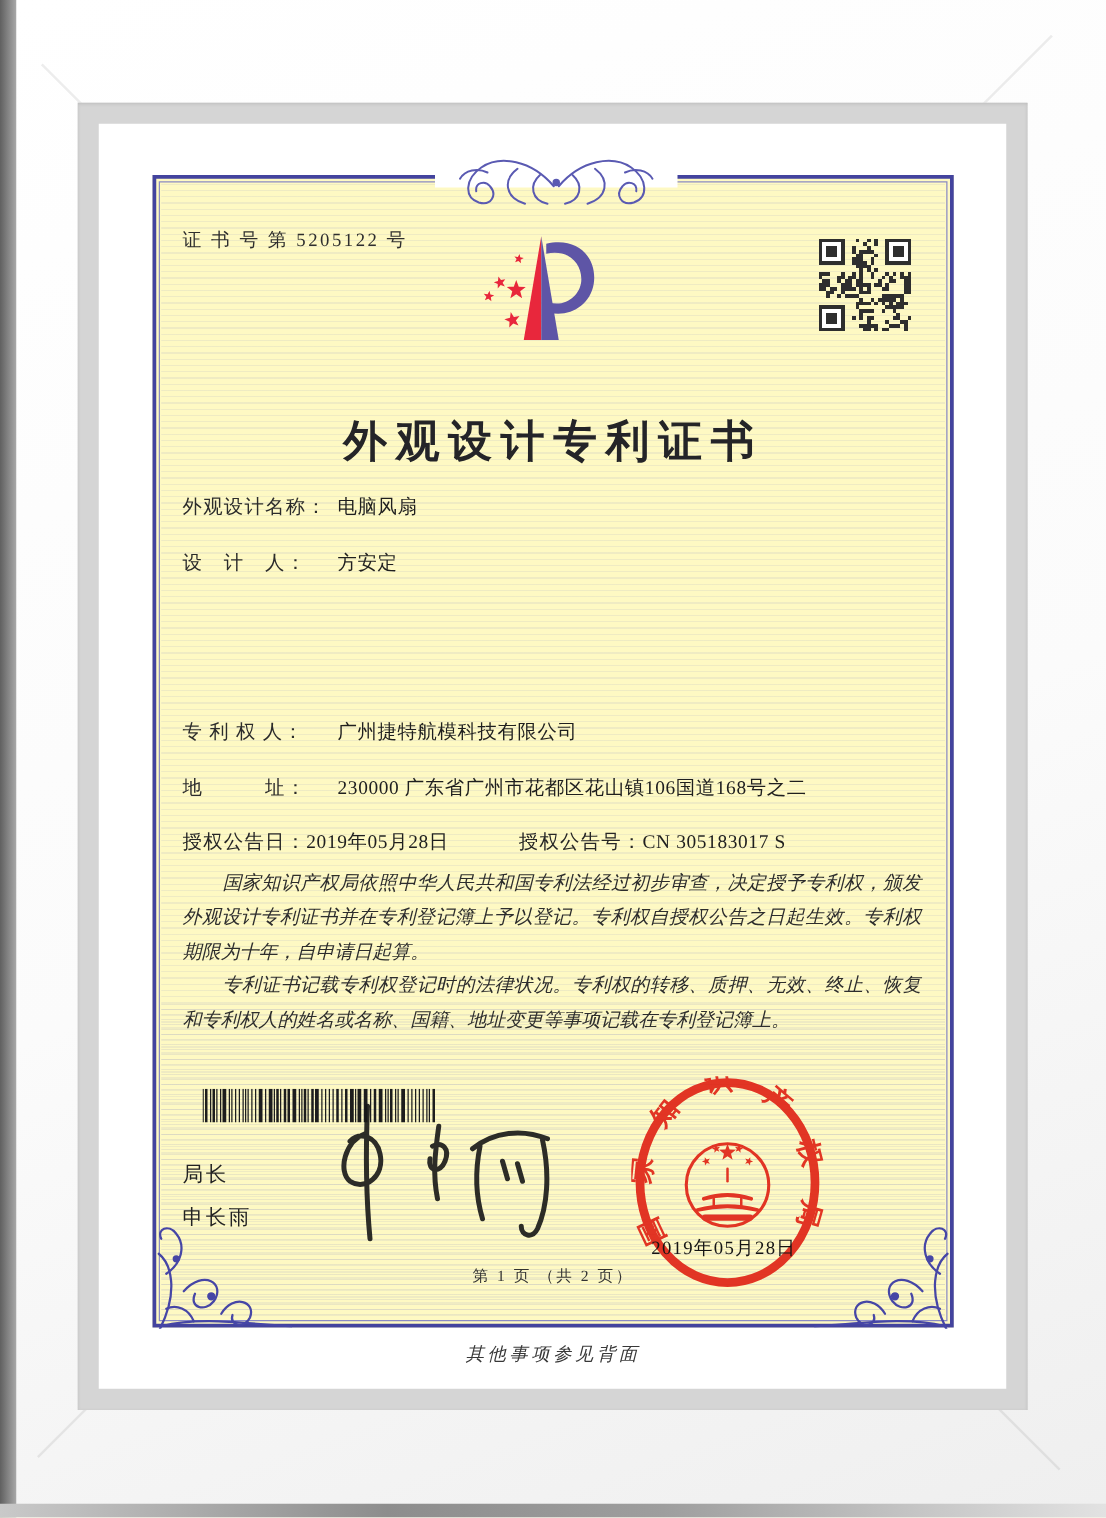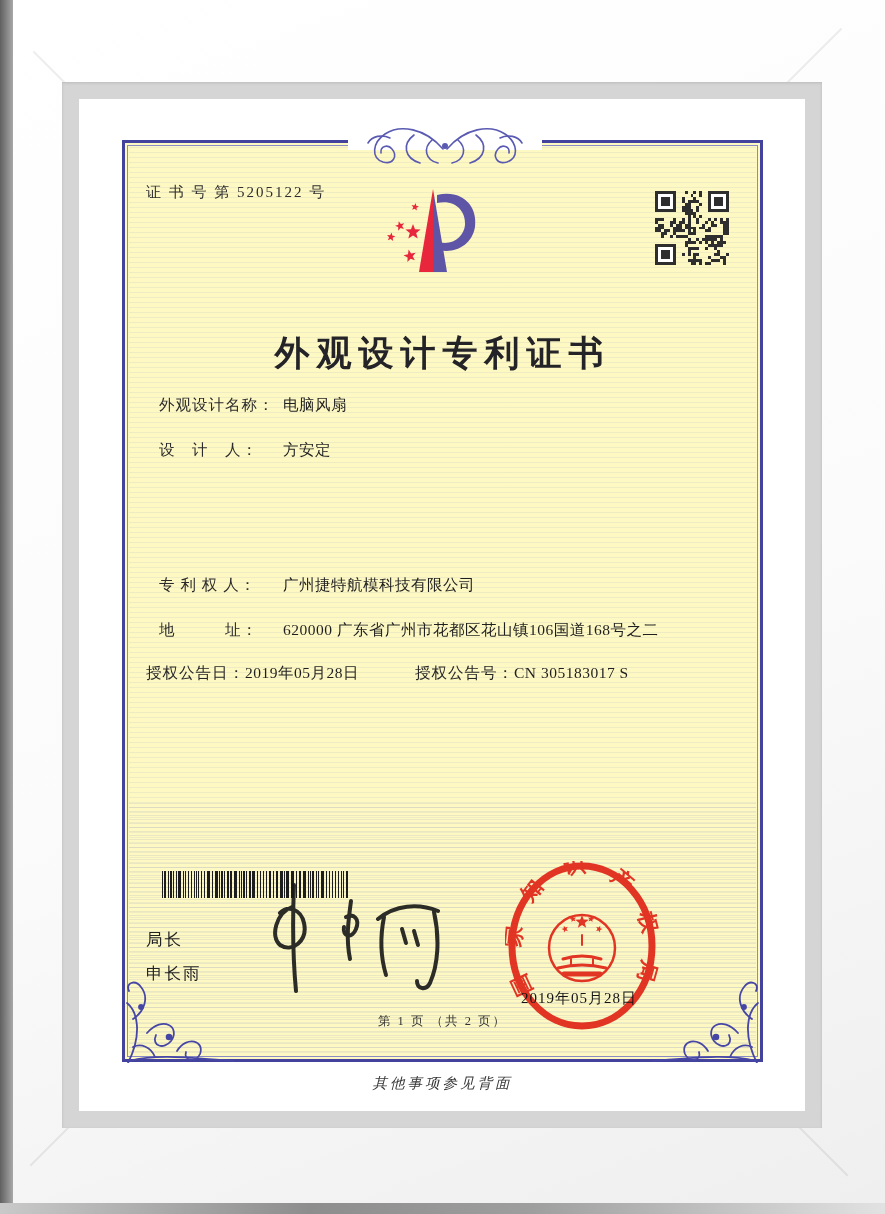--- a/index.html
+++ b/index.html
@@ -40,21 +40,21 @@
   .corner-flourish.left{left:-4px;}
   .corner-flourish.right{right:-4px;transform:scaleX(-1);}
   
   .cert-number{position:absolute;left:21px;top:40px;font-size:15px;letter-spacing:2px;color:#2e2e2e;}
   .logo{position:absolute;left:258px;top:44px;width:100px;height:95px;}
   .qr{position:absolute;left:530px;top:48px;width:74px;height:74px;}
   .title{position:absolute;left:0;top:158px;width:100%;text-align:center;
     font-size:35px;font-weight:600;letter-spacing:7px;color:#242428;margin-top:29px;}
   
   .frow{position:absolute;left:21px;right:18px;height:24px;font-size:15.5px;white-space:nowrap;}
-  .frow .lbl{display:inline-block;width:124px;letter-spacing:1px;color:#2b2b2b;margin-left:13px;}
+  .frow .lbl{display:inline-block;width:124px;letter-spacing:1px;color:#2b2b2b;}
   .frow .val{letter-spacing:0.5px;color:#1f1f1f;}
   .grant-pair2{margin-left:56px;}
   
   .legal{position:absolute;left:21px;right:23px;top:550px;
     font-size:15.2px;line-height:27.4px;text-align:justify;font-style:italic;color:#2d2d2d;}
   .legal p{margin:0;text-indent:2.1em;}
   
   .barcode{position:absolute;left:37px;top:728px;width:192px;height:27px;}
   .director-title{position:absolute;left:21px;top:786px;font-size:16.5px;letter-spacing:2px;
     font-family:"Liberation Sans","DejaVu Sans",sans-serif;color:#222;}
@@ -336,26 +336,30 @@
   <div class="frow" style="top:252px">
     <span class="lbl">外观设计名称：</span><span class="val">电脑风扇</span>
   </div>
   <div class="frow" style="top:297px">
     <span class="lbl">设　计　人：</span><span class="val">方安定</span>
   </div>
   <div class="frow" style="top:432px">
     <span class="lbl">专 利 权 人：</span><span class="val">广州捷特航模科技有限公司</span>
   </div>
   <div class="frow" style="top:477px">
-    <span class="lbl">地　　　址：</span><span class="val">620000 广东省广州市花都区花山镇106国道168号之二</span>
+    <span class="lbl">地　　　址：</span><span class="val">230000 广东省广州市花都区花山镇106国道168号之二</span>
   </div>
   <div class="frow" style="top:520px">
     <span style="letter-spacing:1px">授权公告日：</span><span class="val">2019年05月28日</span><span class="grant-pair2" style="letter-spacing:1px">授权公告号：</span><span class="val">CN 305183017 S</span>
   </div>
 
+  <div class="legal">
+    <p>国家知识产权局依照中华人民共和国专利法经过初步审查，决定授予专利权，颁发外观设计专利证书并在专利登记簿上予以登记。专利权自授权公告之日起生效。专利权期限为十年，自申请日起算。</p>
+    <p>专利证书记载专利权登记时的法律状况。专利权的转移、质押、无效、终止、恢复和专利权人的姓名或名称、国籍、地址变更等事项记载在专利登记簿上。</p>
+  </div>
 
   <svg class="barcode" id="barcode-svg" viewBox="0 0 192 27" preserveAspectRatio="none">
       <rect x="0" y="0" width="1" height="27" fill="#1d1d1d"></rect>
       <rect x="2" y="0" width="2" height="27" fill="#1d1d1d"></rect>
       <rect x="6" y="0" width="1" height="27" fill="#1d1d1d"></rect>
       <rect x="8" y="0" width="2" height="27" fill="#1d1d1d"></rect>
       <rect x="11" y="0" width="1" height="27" fill="#1d1d1d"></rect>
       <rect x="14" y="0" width="1" height="27" fill="#1d1d1d"></rect>
       <rect x="16" y="0" width="3" height="27" fill="#1d1d1d"></rect>
       <rect x="21" y="0" width="1" height="27" fill="#1d1d1d"></rect>

